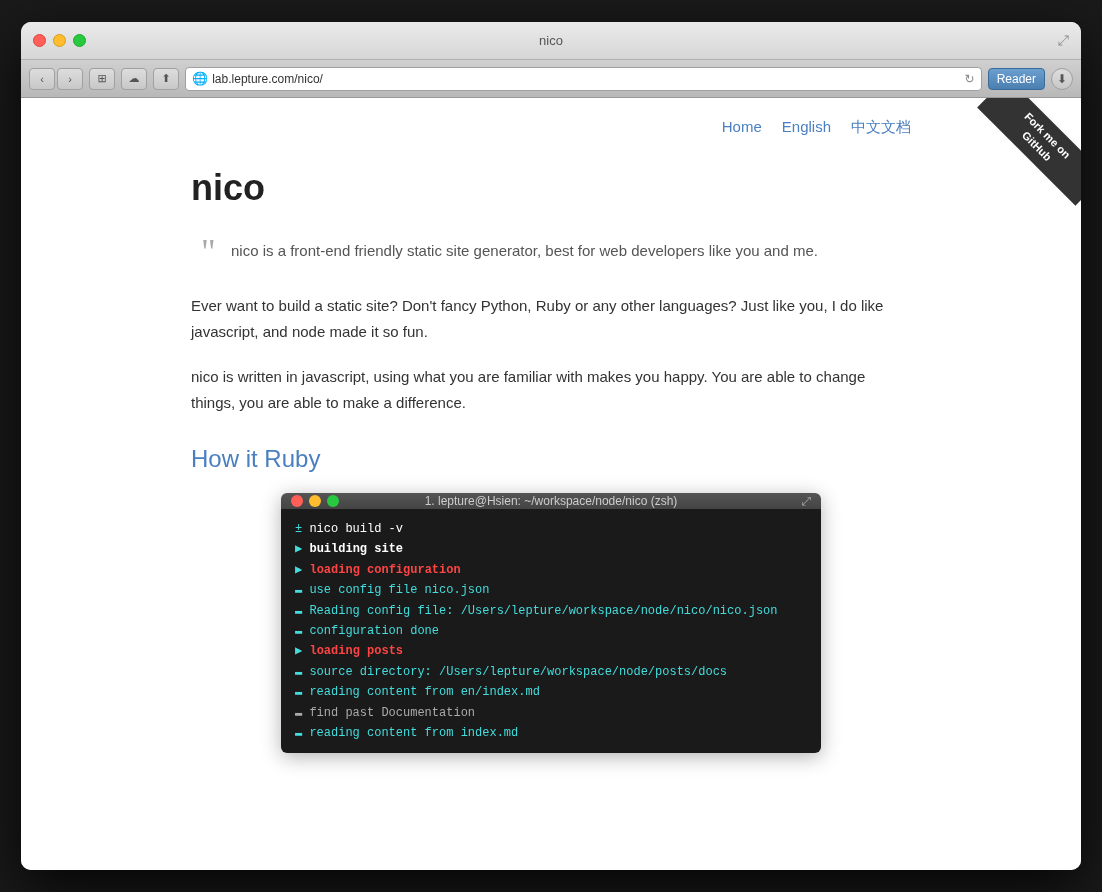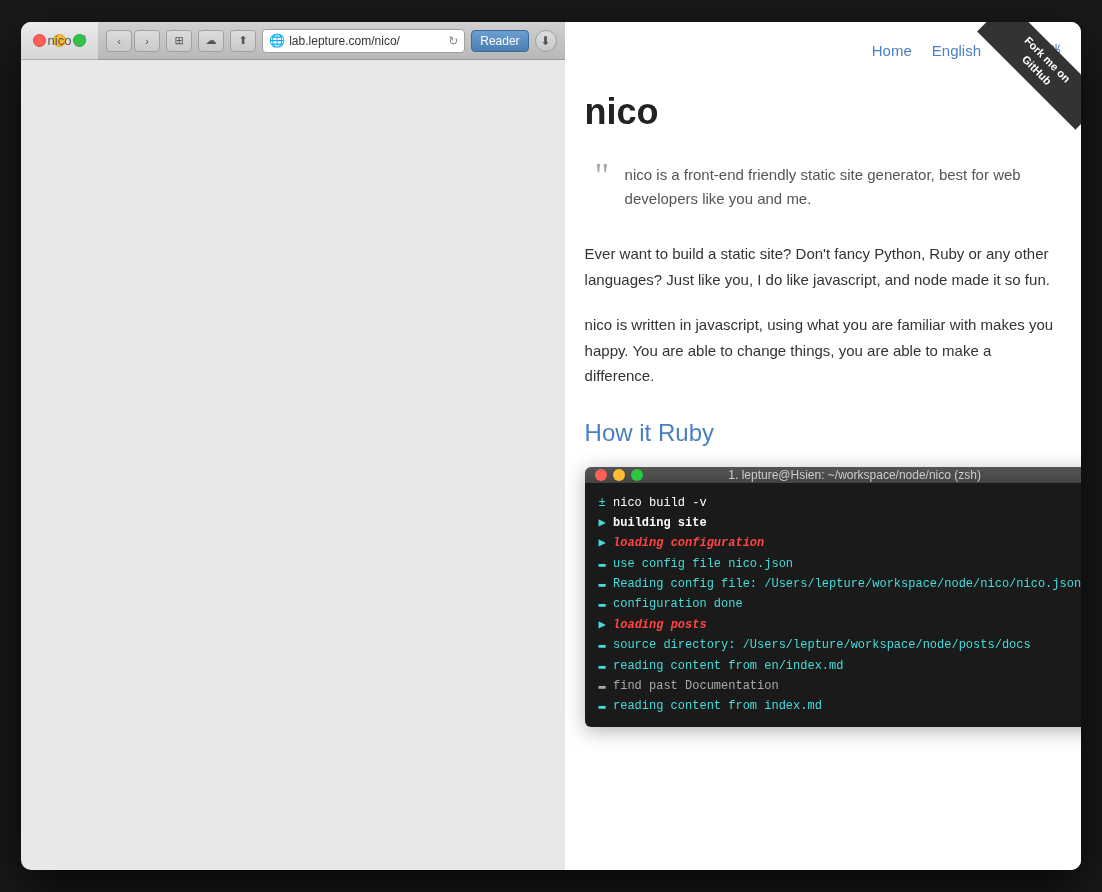--- a/index.html
+++ b/index.html
@@ -14,21 +14,21 @@
     }
 
     .browser-window {
       width: 1060px;
       height: 848px;
       background: #e8e8e8;
       border-radius: 10px;
       box-shadow: 0 20px 60px rgba(0,0,0,0.8);
       overflow: hidden;
       display: flex;
-      flex-direction: row;
+      flex-direction: column;
     }
 
     .titlebar {
       background: linear-gradient(to bottom, #ebebeb, #d6d6d6);
       height: 38px;
       display: flex;
       align-items: center;
       padding: 0 12px;
       border-bottom: 1px solid #b0b0b0;
       position: relative;
@@ -316,21 +316,21 @@
     .t-line { display: block; }
     .t-prompt-red { color: #ff4444; }
     .t-prompt-white { color: #ffffff; }
     .t-prompt-yellow { color: #ffcc00; }
     .t-prompt-green { color: #55ff55; }
     .t-prompt-teal { color: #44dddd; }
     .t-cmd { color: #ffffff; }
     .t-plus { color: #44dddd; }
     .t-arrow { color: #44dddd; }
     .t-section { color: #ffffff; font-weight: bold; }
-    .t-subsection { color: #ff4444; font-weight: bold; font-style: italic; }
+    .t-subsection { color: #ff4444; font-weight: bold; }
     .t-info { color: #44dddd; }
     .t-reading { color: #44dddd; }
     .t-find { color: #aaaaaa; }
   </style>
 </head>
 <body>
 
 <div class="browser-window">
 
   <div class="titlebar">

